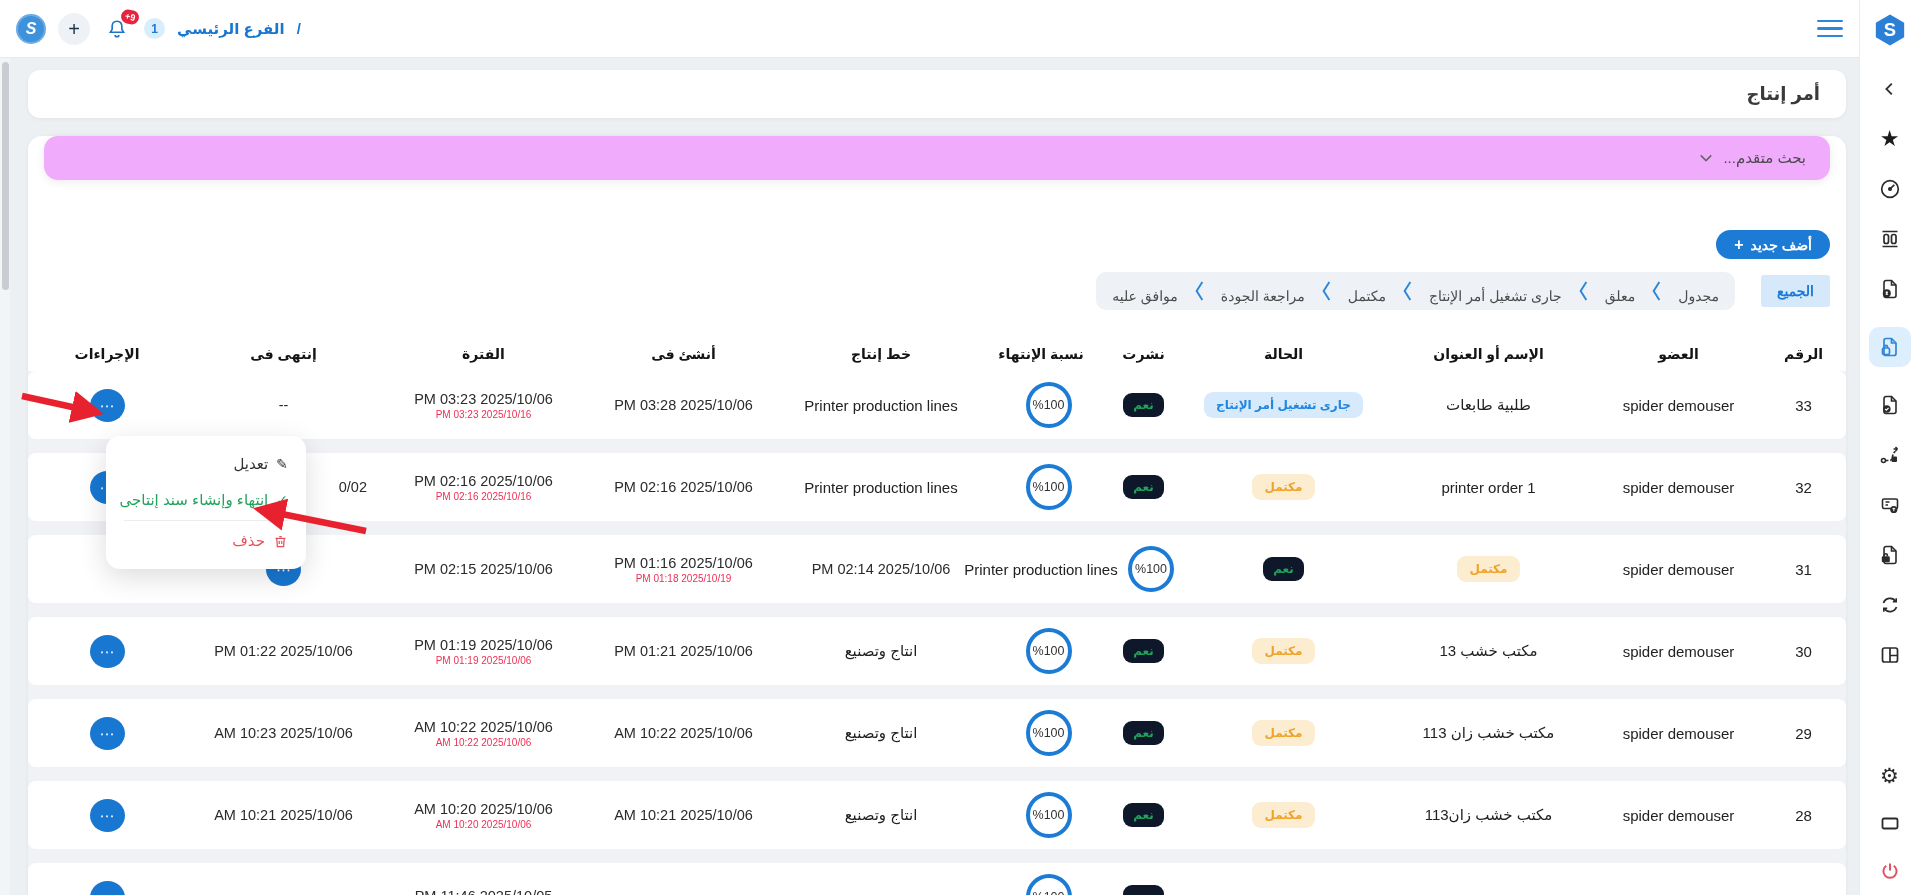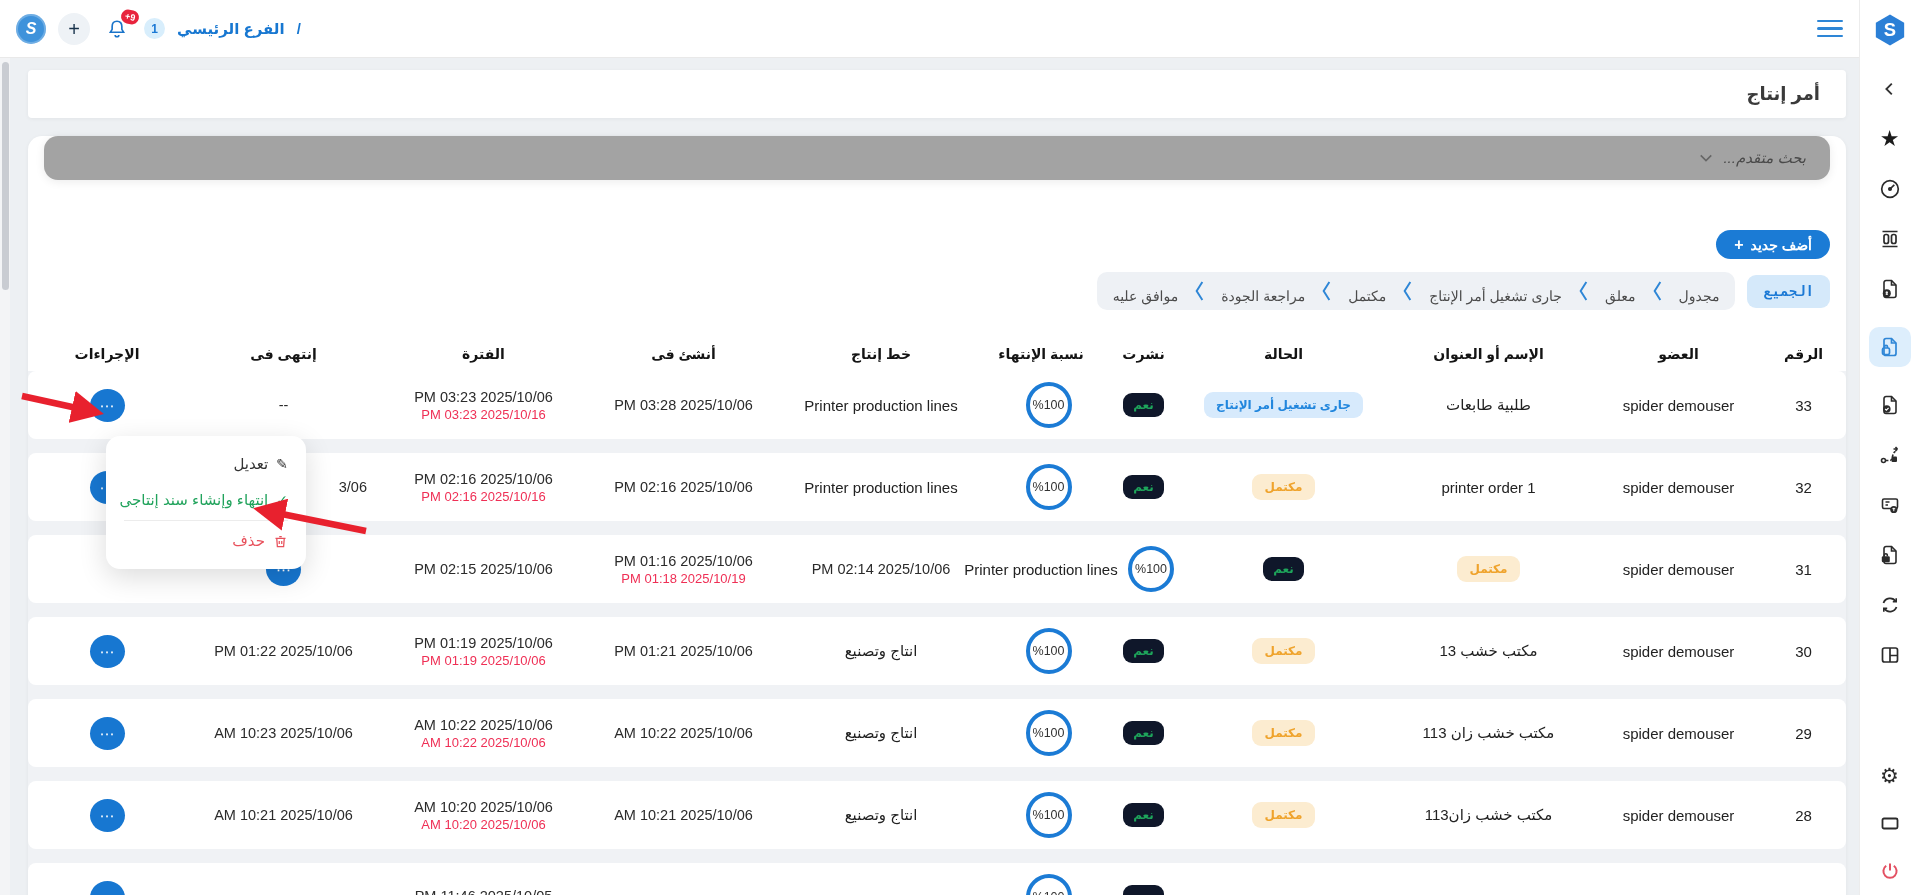--- a/index.html
+++ b/index.html
@@ -38,55 +38,55 @@
     border-radius:999px; padding:2px 4px; transform:rotate(12deg); }
   .bc-pill { min-width:21px; height:21px; border-radius:999px; background:#d8eefc; color:#1b79d5;
     font-size:12px; font-weight:bold; display:flex; align-items:center; justify-content:center; padding:0 6px; }
   .bc-text { color:#1777d1; font-weight:bold; font-size:15px; }
 
   
   .content { flex:1; position:relative; overflow:hidden; }
   .v-scroll { position:absolute; left:0; top:0; bottom:0; width:10px; background:#f3f4f6; z-index:40; }
   .v-thumb { position:absolute; top:4px; left:1.5px; width:7px; height:228px; background:#c9ccd2; border-radius:4px; }
 
-  .title-card { margin:12px 13px 0 28px; height:48px; background:#fff; border-radius:4px;
+  .title-card { margin:12px 13px 0 28px; height:48px; background:#fff; border-radius:12px;
     box-shadow:0 1px 4px rgba(0,0,0,.05); display:flex; align-items:center; padding:4px 26px; }
   .title-card h1 { font-size:18px; color:#3a3a3a; font-weight:bold; }
 
   .content-card { margin:16px 13px 0 28px; background:#fff; border-radius:14px;
     box-shadow:0 1px 4px rgba(0,0,0,.05); min-height:1100px; position:relative; padding-bottom:20px; }
 
-  .search-box { margin:18px 16px 0; height:44px; background:#a3a3a3; border-radius:14px;
-    box-shadow:0 2px 10px rgba(0,0,0,.08); display:flex; align-items:center; gap:10px; padding:0 24px; cursor:pointer;font-style:italic; }
+  .search-box { margin:18px 16px 0; height:44px; background:#f0abfc; border-radius:14px;
+    box-shadow:0 2px 10px rgba(0,0,0,.08); display:flex; align-items:center; gap:10px; padding:0 24px; cursor:pointer; }
   .search-box .s-label { font-size:15px; color:#4a4a4a; }
 
   .toolbar-row { margin:50px 16px 0; display:flex; }
   .add-btn { background:#1b7bd5; color:#fff; border:none; border-radius:15px; height:29px; padding:0 18px;
     font-size:14px; font-weight:bold; display:flex; align-items:center; gap:7px; cursor:pointer;
     font-family:"Liberation Sans",sans-serif; }
   .add-btn .plus { font-size:16px; font-weight:bold; }
 
   .filters-row { margin:13px 16px 0; display:flex; align-items:center; gap:12px; }
   .filter-active { background:#d5e9fa; color:#1b79d5; font-weight:bold; font-size:14px; border:none;
-    border-radius:9px; padding:8px 16px; cursor:pointer; font-family:Liberation Mono, monospace; }
+    border-radius:3px; padding:8px 16px; cursor:pointer; font-family:Liberation Sans, sans-serif;margin-left:14px; }
   .filter-group { background:#eef1f5; border-radius:10px; padding:6px 16px; display:flex; align-items:center; gap:15px; }
   .filter-item { background:none; border:none; font-size:14px; color:#4b4b4b; cursor:pointer;
     font-family:"Liberation Sans",sans-serif;margin-top:10px; }
   .chev-sep { display:flex; align-items:center; }
 
   
   .grid-cols { display:grid; grid-template-columns:85px 165px 215px 195px 85px 120px 200px 195px 205px 195px 1fr; }
   .t-head { margin:30px 0 3px; padding:6px 0; }
   .t-head .th { display:flex; align-items:center; justify-content:center; font-size:14px; font-weight:bold; color:#141414; }
   .t-body { background:#f0f2f5; }
   .t-row { background:#fff; border-radius:8px; margin-bottom:14px; height:68px; }
   .cell { display:flex; align-items:center; justify-content:center; flex-direction:column; font-size:15px; color:#222; }
   .cell .one { white-space:nowrap; }
   .d-main { color:#2b2b2b; font-size:14.5px; white-space:nowrap; }
-  .d-sub { color:#ef2f55; font-size:13px; margin-top:2px; white-space:nowrap; }
+  .d-sub { color:#ef2f55; font-size:10px; margin-top:2px; white-space:nowrap; }
   .badge { border-radius:9px; font-size:12px; font-weight:bold; padding:6px 12px; white-space:nowrap; }
   .badge.pub { background:#0f172a; color:#1ea55b; padding:5px 10px; }
   .badge.status.running { background:#d7eafc; color:#2186dd; }
   .badge.status.done { background:#fcecd0; color:#efa32c; }
   .ring { width:46px; height:46px; border:4px solid #1b7bd5; border-radius:50%;
     display:flex; align-items:center; justify-content:center; background:#fff;margin-left:15px; }
   .ring span { font-size:12.5px; color:#333; }
   .dots-btn { width:35px; height:33px; border-radius:50%; background:#1777d1; color:#fff; border:none; cursor:pointer;
     font-size:15px; line-height:1; display:flex; align-items:center; justify-content:center; }
   .cell-finished.partial { justify-content:center; align-items:flex-start; padding-right:14px; }
@@ -389,21 +389,21 @@
               <span class="one" dir="ltr">Printer production lines</span>
             </div>
     <div class="cell">
               <span class="d-main" dir="ltr">PM 02:16 2025/10/06</span>
             </div>
     <div class="cell">
               <span class="d-main" dir="ltr">PM 02:16 2025/10/06</span>
               <span class="d-sub" dir="ltr">PM 02:16 2025/10/16</span>
             </div>
     <div class="cell cell-finished partial">
-              <span class="d-main" dir="ltr">3/06</span>
+              <span class="d-main" dir="ltr">0/02</span>
             </div>
     <div class="cell">
               <button class="dots-btn">
                 <span>⋯</span>
               </button>
             </div>
   </div>
           <div class="t-row grid-cols">
     <div class="cell">
               <span class="one">31</span>

